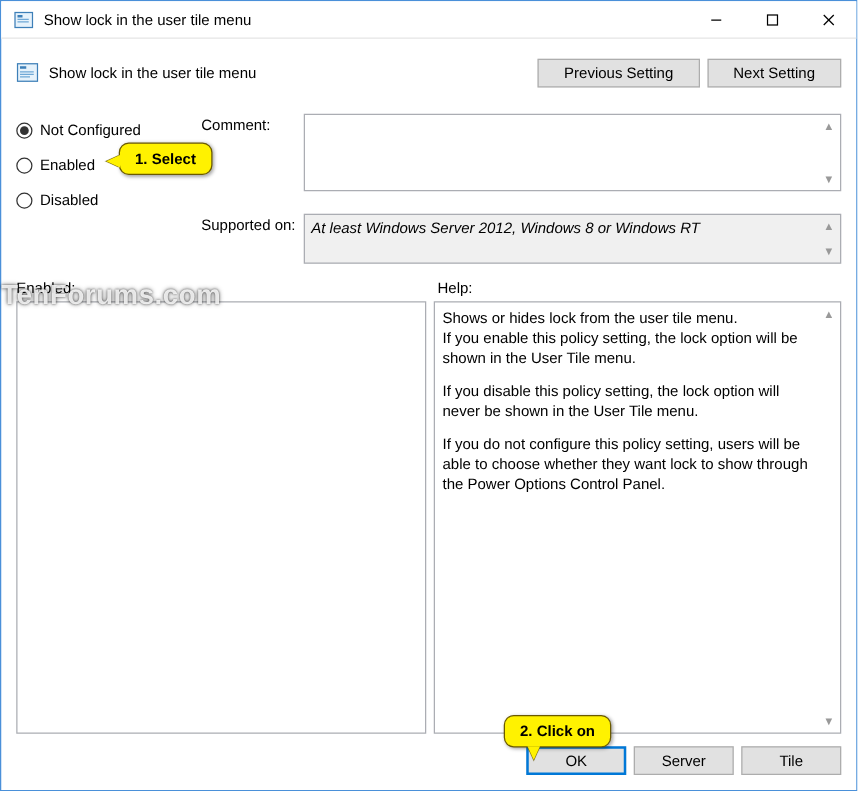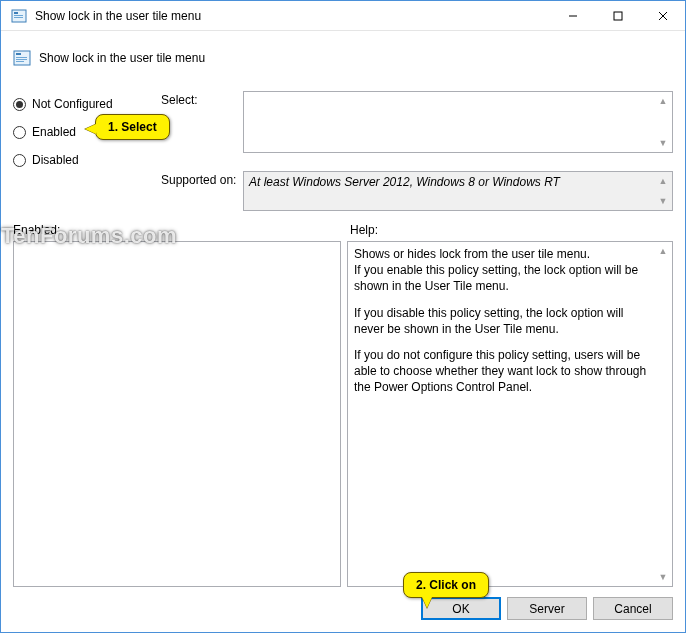--- a/index.html
+++ b/index.html
@@ -88,40 +88,44 @@
   <div class="body">
     <div class="header-row">
       <svg class="policy-icon" viewBox="0 0 18 18">
           <rect x="1" y="2" width="16" height="14" fill="#e6f2fb" stroke="#3d7fb8"></rect>
           <rect x="3" y="4" width="5" height="2" fill="#3d7fb8"></rect>
           <rect x="3" y="8" width="11" height="1" fill="#6fa8d6"></rect>
           <rect x="3" y="10" width="11" height="1" fill="#6fa8d6"></rect>
           <rect x="3" y="12" width="8" height="1" fill="#6fa8d6"></rect>
         </svg>
       <div class="policy-title">Show lock in the user tile menu</div>
+      <div class="nav-buttons">
+        <div class="win-btn wide">Previous Setting</div>
+        <div class="win-btn wide">Next Setting</div>
+      </div>
     </div>
 
     <div class="config-area">
       <div class="left-col">
         <div class="radio-row">
           <span class="radio checked"></span>
           <span class="radio-label">Not Configured</span>
         </div>
         <div class="radio-row">
           <span class="radio"></span>
           <span class="radio-label">Enabled</span>
         </div>
         <div class="radio-row">
           <span class="radio"></span>
           <span class="radio-label">Disabled</span>
         </div>
       </div>
       <div class="right-col">
         <div class="field-row">
-          <div class="field-label">Select:</div>
+          <div class="field-label">Comment:</div>
           <div class="textarea-box comment">
             <div class="scroll-arrow up">▲</div>
             <div class="scroll-arrow down">▼</div>
           </div>
         </div>
         <div class="field-row" style="margin-top:18px">
           <div class="field-label">Supported on:</div>
           <div class="textarea-box supported">
             <div class="textarea-content">At least Windows Server 2012, Windows 8 or Windows RT</div>
             <div class="scroll-arrow up">▲</div>
@@ -143,20 +147,20 @@
         <p>If you disable this policy setting, the lock option will never be shown in the User Tile menu.</p>
         <p>If you do not configure this policy setting, users will be able to choose whether they want lock to show through the Power Options Control Panel.</p>
         <div class="scroll-arrow up">▲</div>
         <div class="scroll-arrow down">▼</div>
       </div>
     </div>
 
     <div class="footer">
       <div class="win-btn highlight">OK</div>
       <div class="win-btn">Server</div>
-      <div class="win-btn">Cancel</div>
+      <div class="win-btn">Tile</div>
     </div>
 
     <div class="callout c1">1. Select</div>
     <div class="callout c2">2. Click on</div>
     <div class="watermark">TenForums.com</div>
   </div>
 </div>
 
 </body></html>

